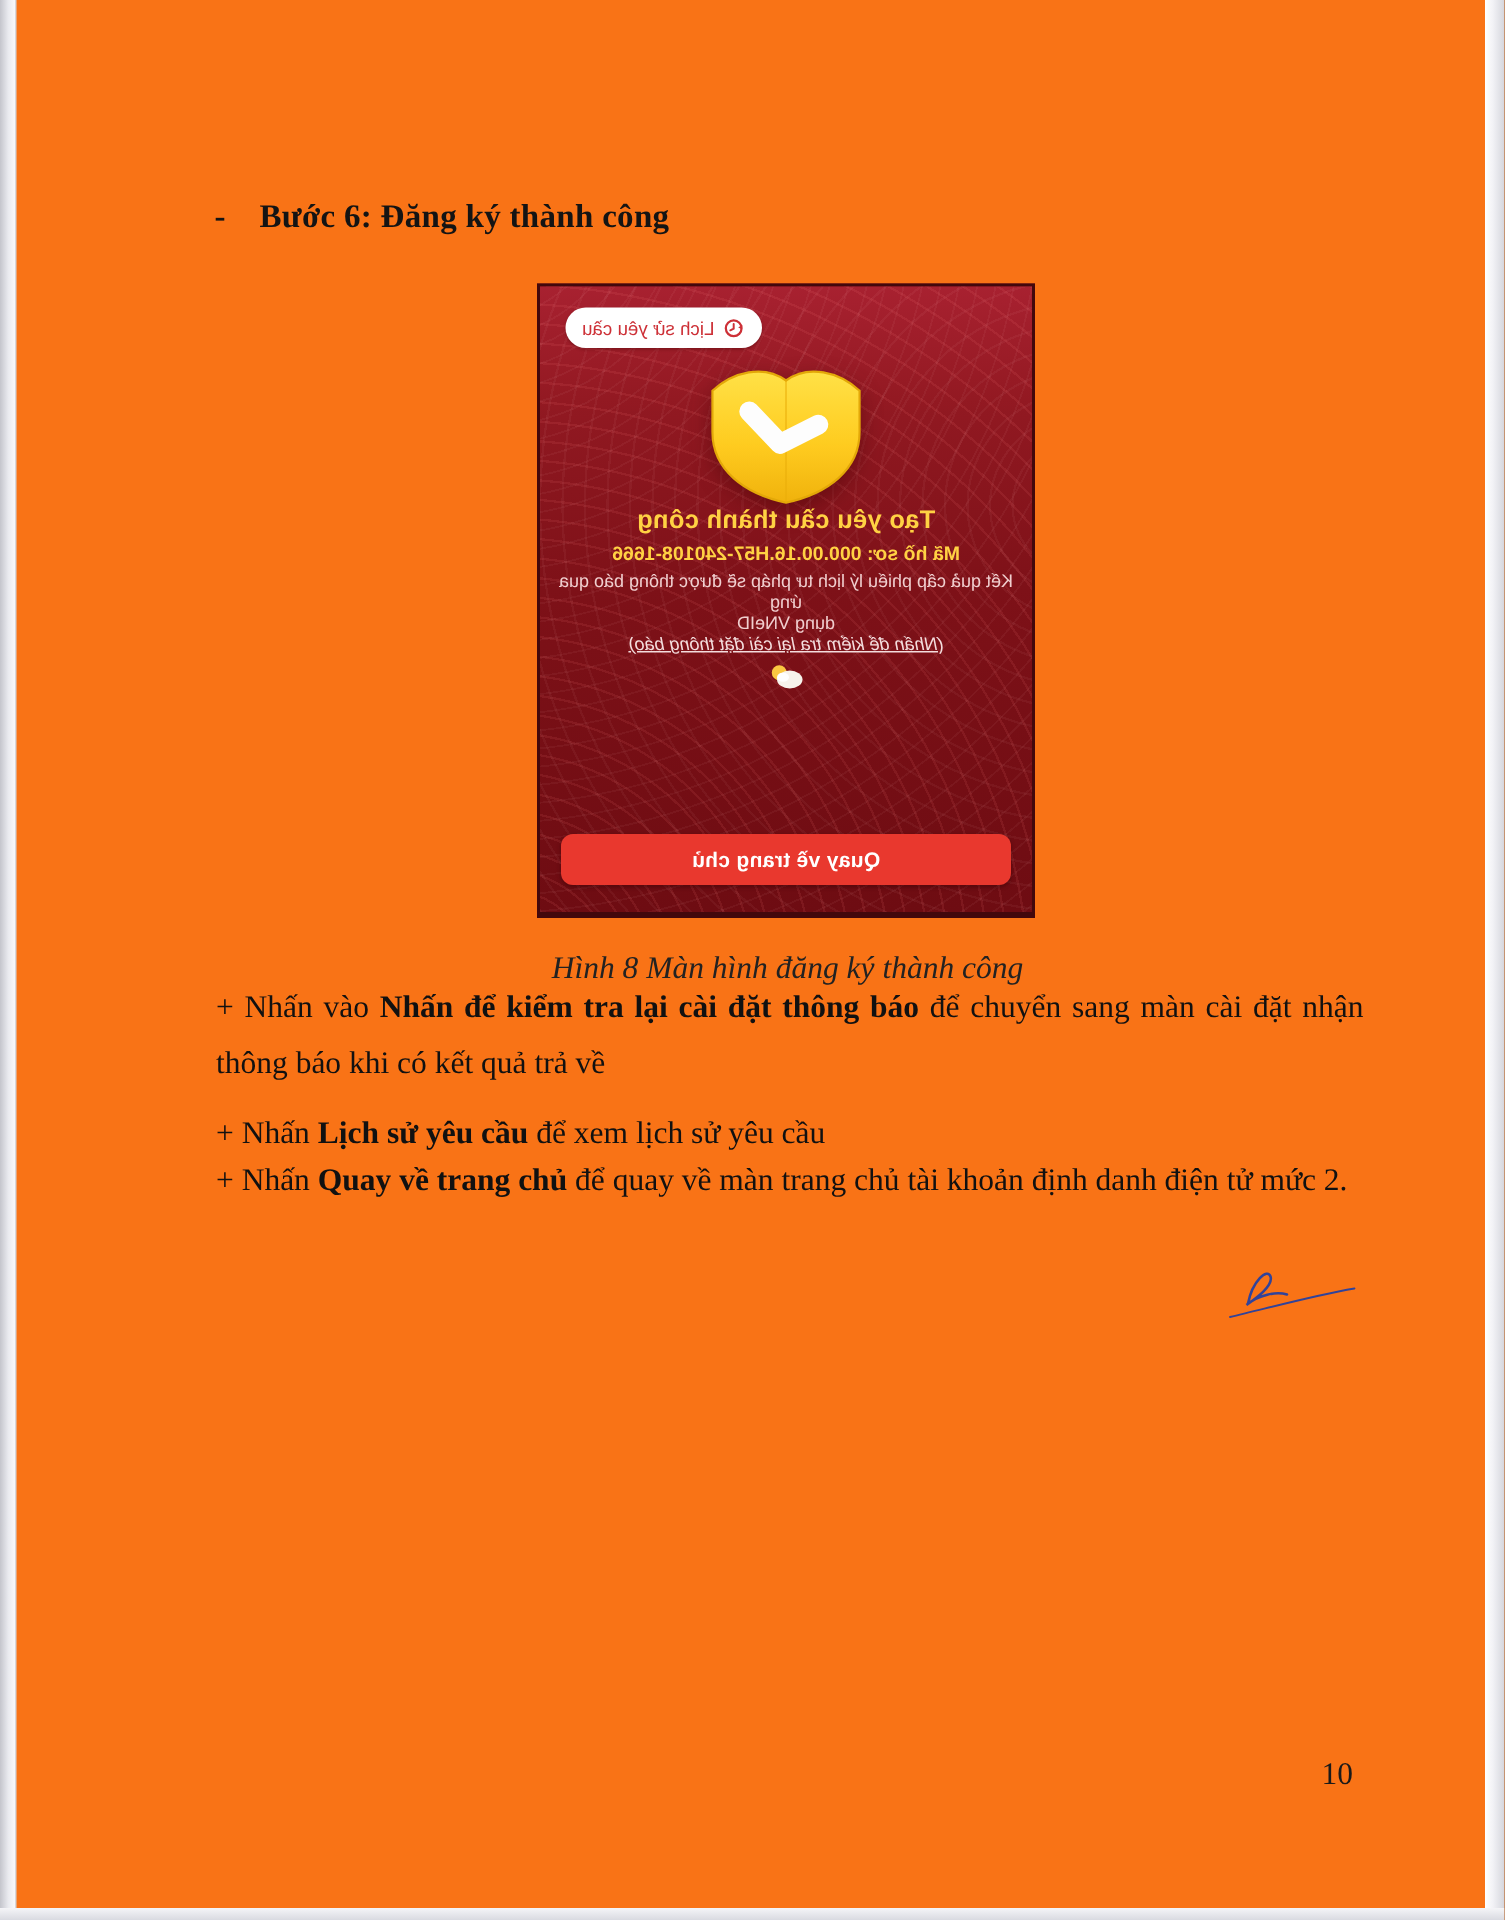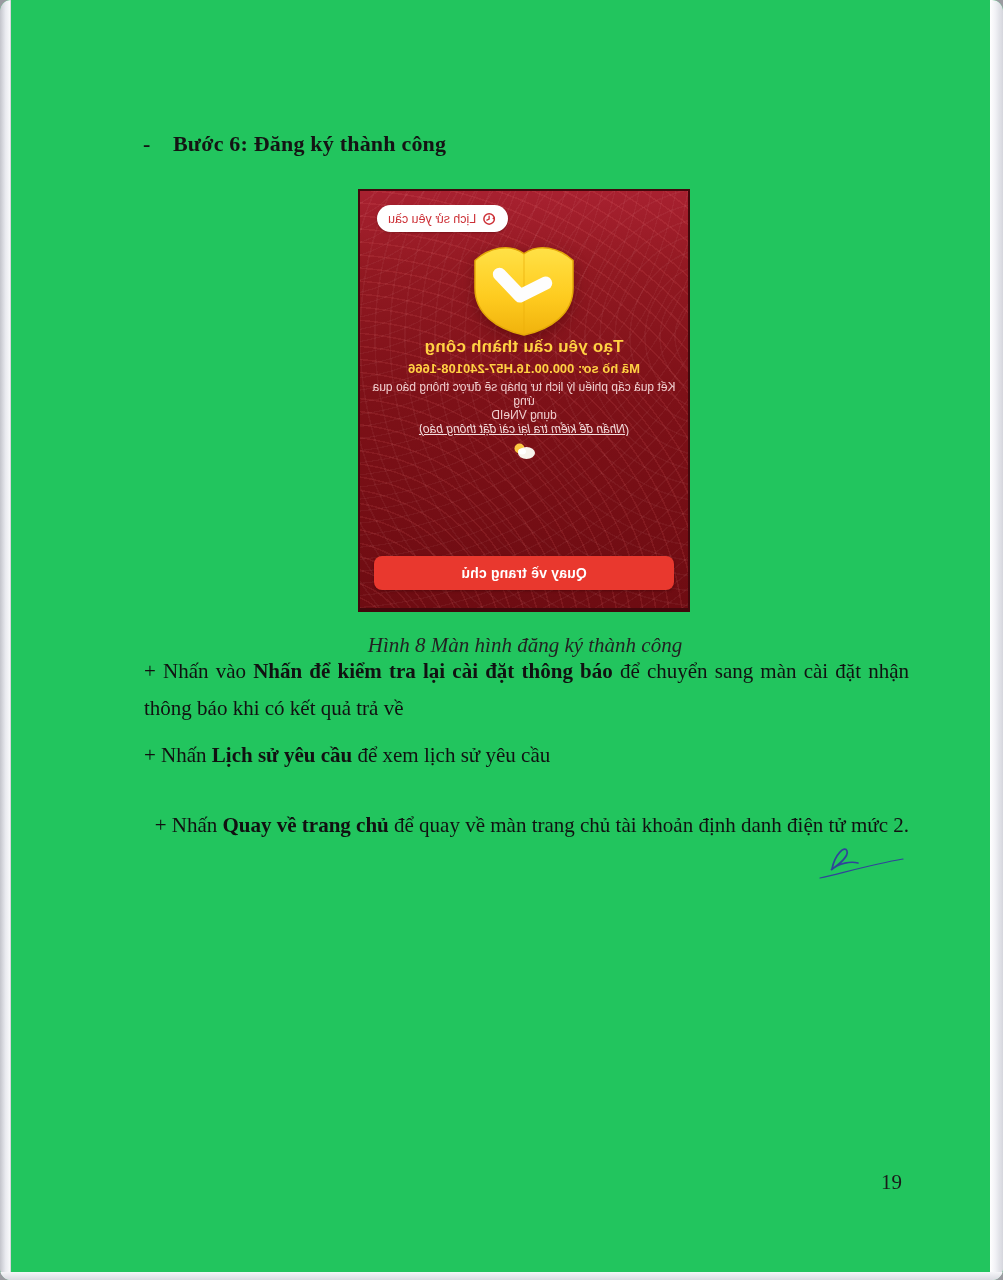--- a/index.html
+++ b/index.html
@@ -1,24 +1,23 @@
 <!DOCTYPE html>
 <html lang="vi"><head>
 <meta charset="utf-8">
 <title>Document page</title>
 <style>
   html,body{margin:0;padding:0;background:#9a9aa0;}
   .page{
     position:relative;
     width:1003px;height:1280px;
-    background:#22c55e;
+    background:#f97316;
     overflow:hidden;
     font-family:"Liberation Serif", serif;
     color:#141414;
-    border-radius:11px;
   }
   
   .edge-left{position:absolute;left:0;top:0;bottom:0;width:10px;
     background:linear-gradient(90deg,#c4c5cc 0%,#e9eaef 55%,#f9f9fb 100%);
     border-right:1px solid #d6d7dc;}
   .edge-right{position:absolute;right:0;top:0;bottom:0;width:13px;
     background:linear-gradient(270deg,#d5d6dd 0%,#f2f2f6 60%,#ffffff 100%);}
   .edge-bottom{position:absolute;left:0;right:0;bottom:0;height:8px;
     background:linear-gradient(0deg,#d9dae1 0%,#f5f5f8 100%);}
 
@@ -87,21 +86,21 @@
     font-size:21px;font-style:italic;color:#222;
   }
 
   .para{
     position:absolute;left:144px;width:765px;
     font-size:21px;line-height:37px;color:#111;margin:0;
   }
   .para.justified{text-align:justify;}
   .p1{top:653px;}
   .p2{top:737px;}
-  .p3{top:807px;text-align:right;}
+  .p3{top:768px;}
   .para b{font-weight:bold;}
 
   .signature{position:absolute;left:810px;top:836px;}
 
   .page-number{
     position:absolute;left:881px;top:1170px;
     font-size:21px;color:#1a1a1a;
   }
 </style>
 </head>
@@ -175,15 +174,15 @@
 
   <p class="para p3"><span>+ Nhấn </span><b>Quay về trang chủ</b><span> để quay về màn trang chủ tài khoản định danh điện tử mức 2.</span></p>
 
   <div class="signature">
     <svg width="100" height="48" viewBox="0 0 100 48">
       <path d="M22,33 C25,18 35,9 37,15 C39,21 28,29 21,34 C29,27 41,25 48,27" fill="none" stroke="#31439a" stroke-width="1.7" stroke-linecap="round"></path>
       <path d="M10,42 C32,37 64,28 93,23" fill="none" stroke="#31439a" stroke-width="1.2" stroke-linecap="round"></path>
     </svg>
   </div>
 
-  <div class="page-number">19</div>
+  <div class="page-number">10</div>
 
 </div>
 
 </body></html>

